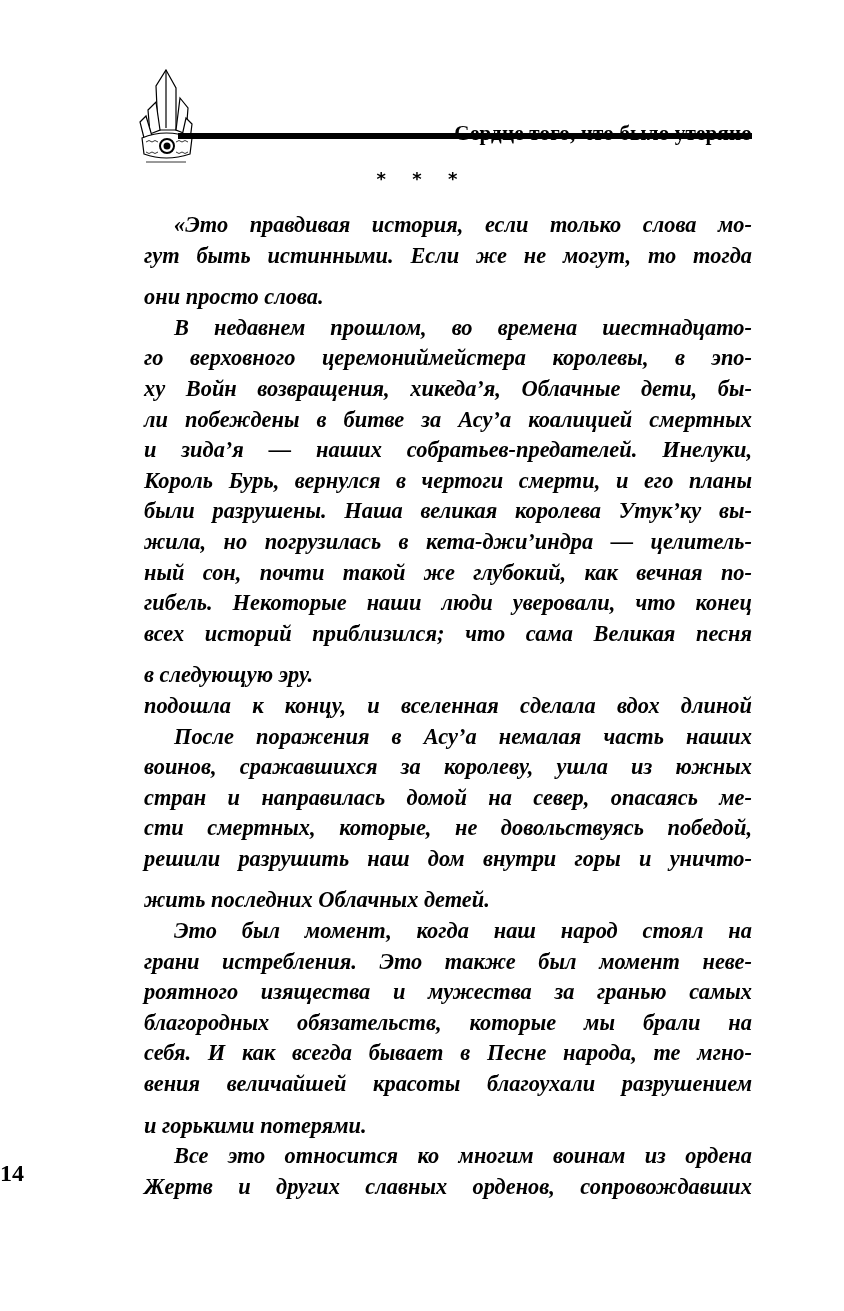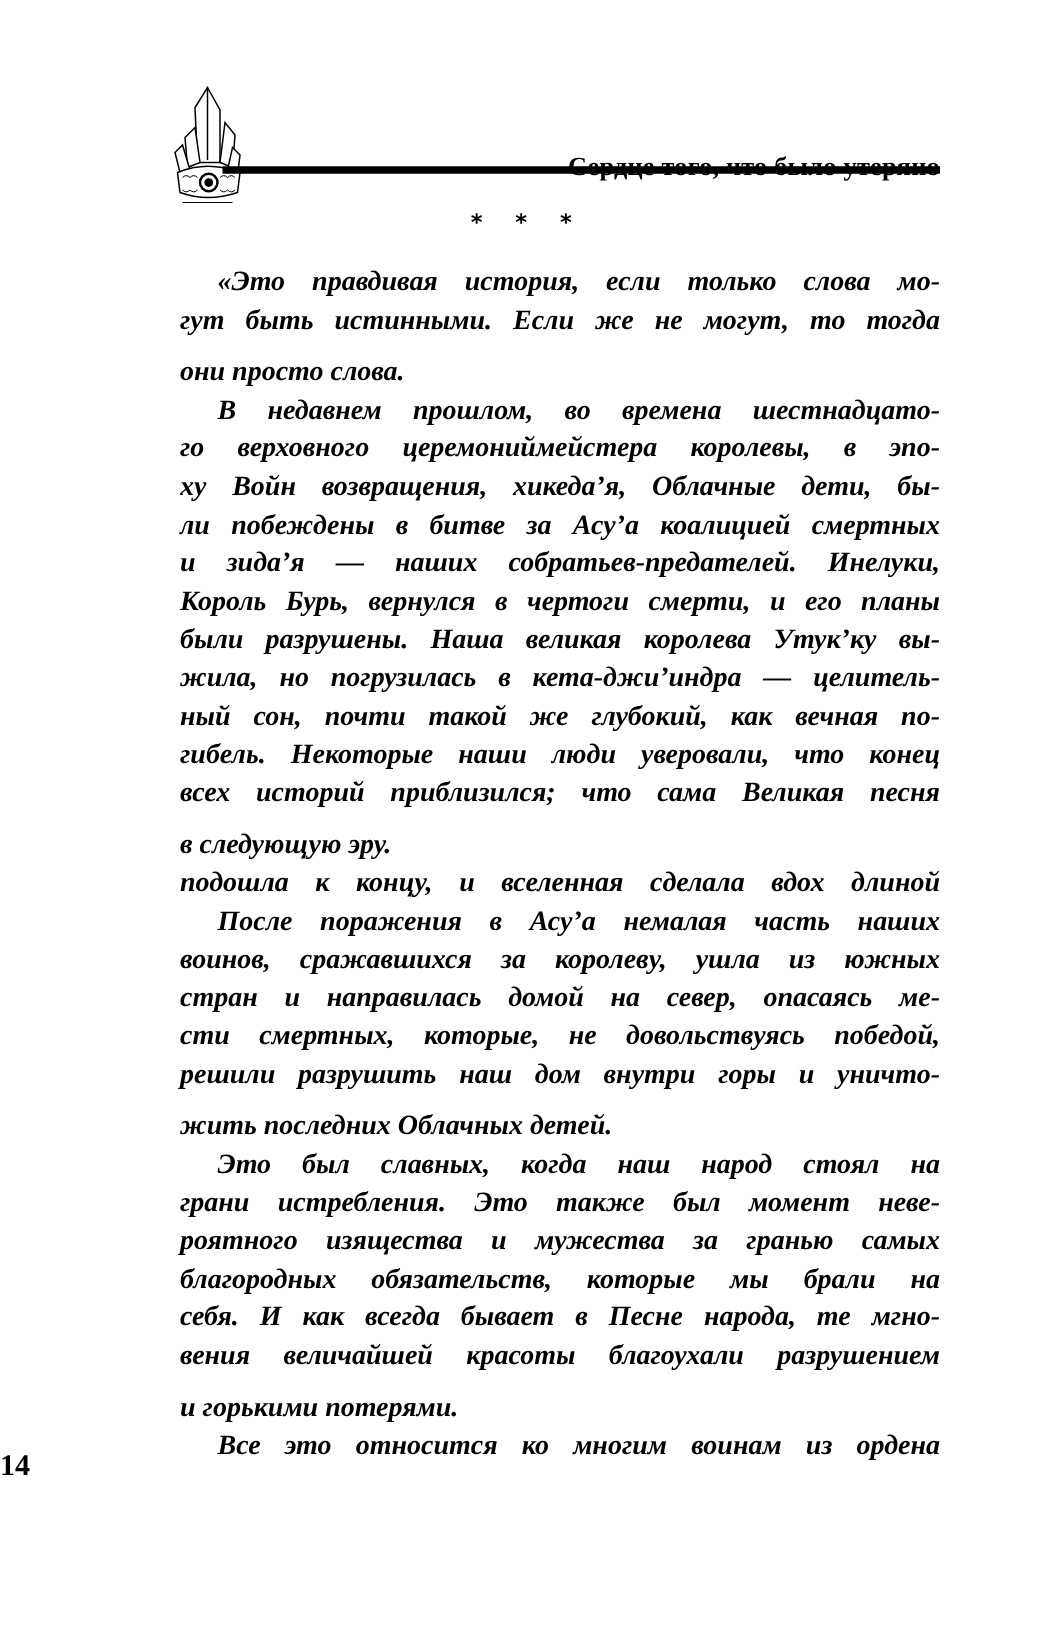--- a/index.html
+++ b/index.html
@@ -83,26 +83,27 @@
     </div>
     <div class="para">
       <span class="line indent">После поражения в Асу’а немалая часть наших</span>
       <span class="line">воинов, сражавшихся за королеву, ушла из южных</span>
       <span class="line">стран и направилась домой на север, опасаясь ме-</span>
       <span class="line">сти смертных, которые, не довольствуясь победой,</span>
       <span class="line">решили разрушить наш дом внутри горы и уничто-</span>
       <span class="line last">жить последних Облачных детей.</span>
     </div>
     <div class="para">
-      <span class="line indent">Это был славных, когда наш народ стоял на</span>
+      <span class="line indent">Это был момент, когда наш народ стоял на</span>
       <span class="line">грани истребления. Это также был момент неве-</span>
       <span class="line">роятного изящества и мужества за гранью самых</span>
       <span class="line">благородных обязательств, которые мы брали на</span>
       <span class="line">себя. И как всегда бывает в Песне народа, те мгно-</span>
       <span class="line">вения величайшей красоты благоухали разрушением</span>
       <span class="line last">и горькими потерями.</span>
     </div>
     <div class="para">
       <span class="line indent">Все это относится ко многим воинам из ордена</span>
+      <span class="line">Жертв и других славных орденов, сопровождавших</span>
     </div>
   </div>
 
 <div class="page-number">14</div>
 
 </body></html>

